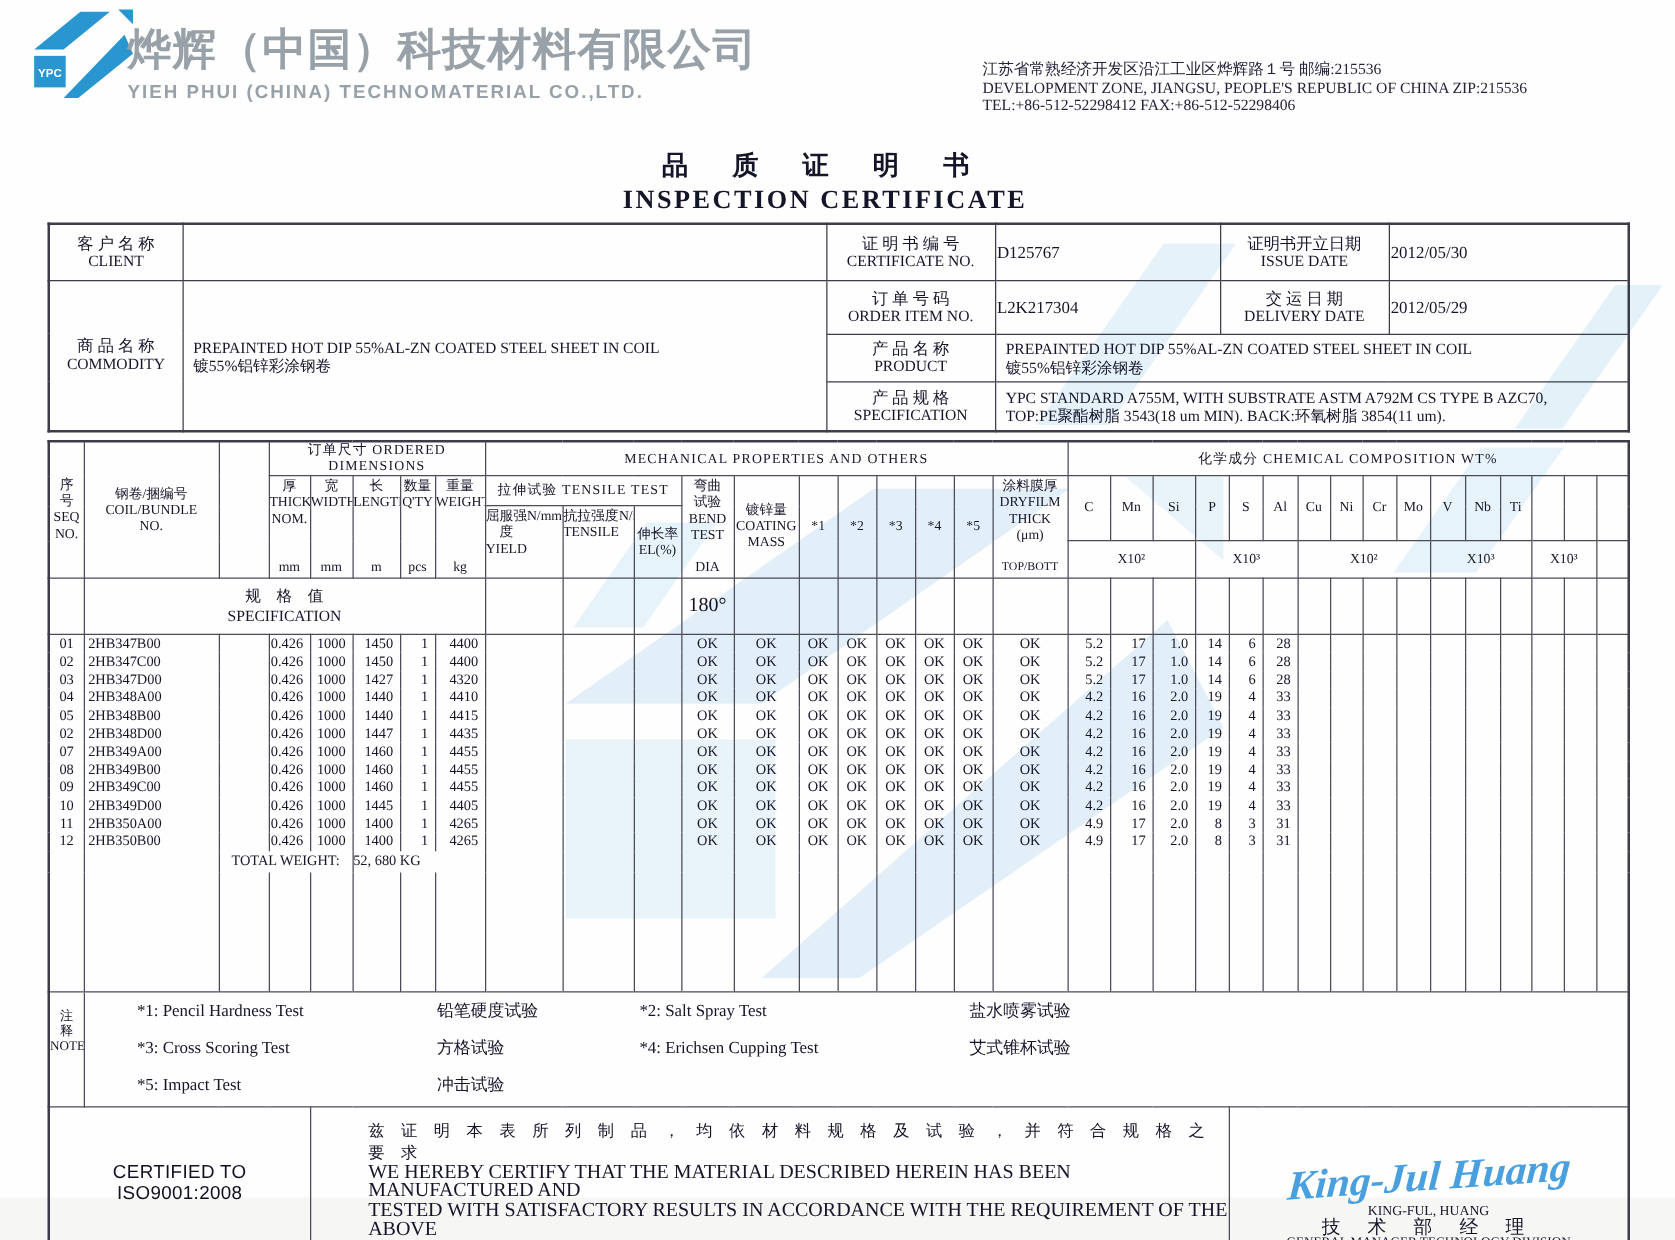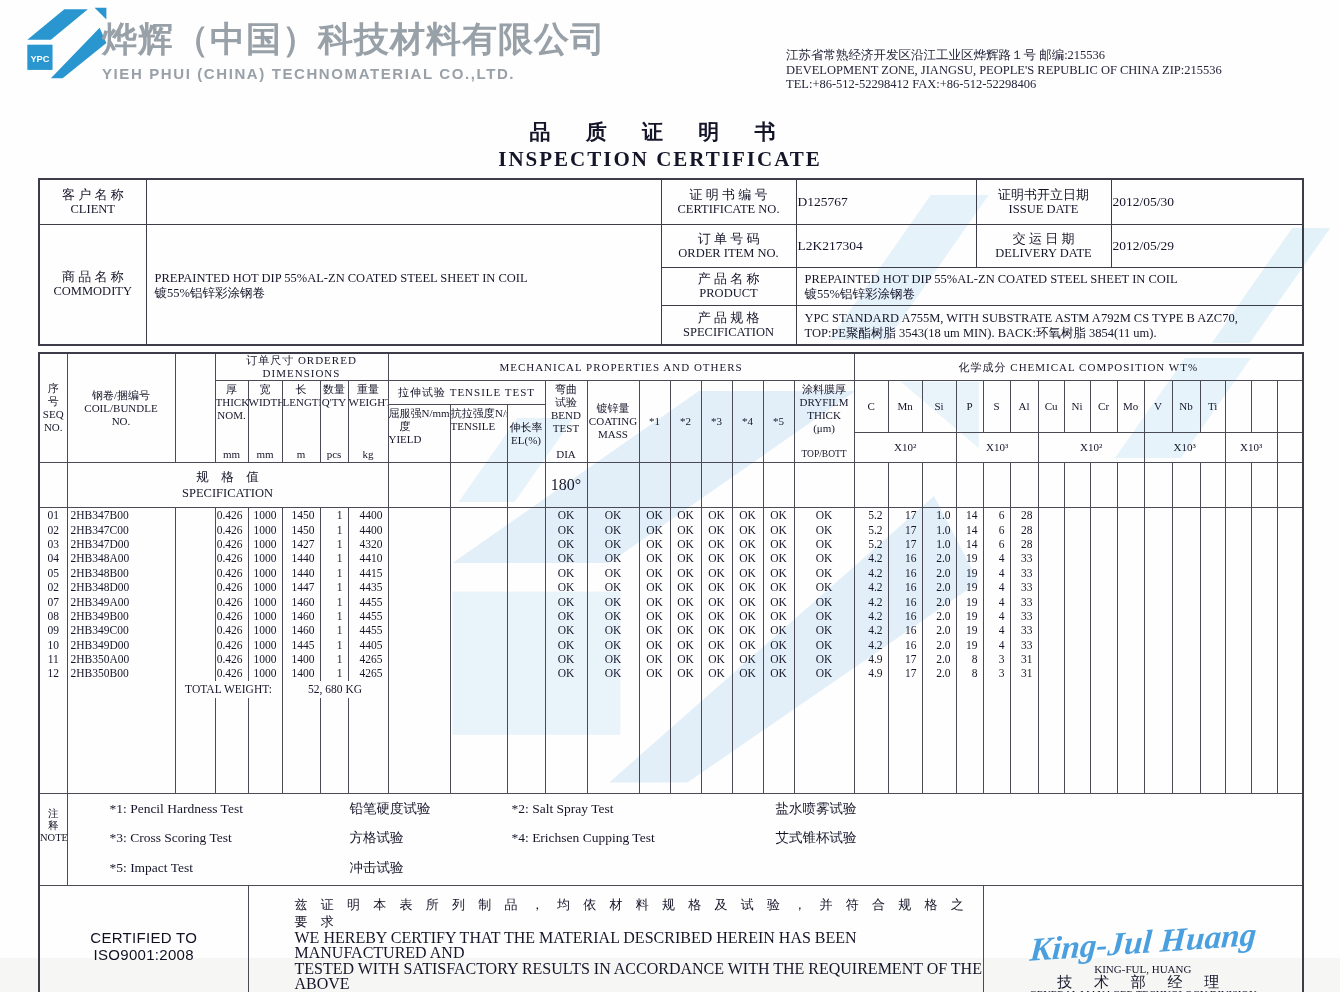--- a/index.html
+++ b/index.html
@@ -48,21 +48,21 @@
   .spec-row td{height:44px;vertical-align:middle;}
   .spec-label{text-align:center;font-size:12.5px;line-height:16px;white-space:pre-line;}
   .spec-bend{text-align:center;font-size:16px;}
   .nb td{border-top:none;border-bottom:none;}
   .dr td{height:14.4px;font-size:11.5px;line-height:14px;vertical-align:middle;}
   .r{text-align:right;padding-right:5px !important;}
   .c{text-align:center;}
   .cl{text-align:left;padding-left:3px !important;}
   .total-row td{height:17px;font-size:11.5px;}
   .total-label{text-align:center;}
-  .total-value{text-align:center;}
+  .total-value{}
   .filler td{height:95px;}
   .notes-row td{height:77px;vertical-align:top;}
   .notes-label{text-align:center;font-size:10.5px;line-height:12px;white-space:pre-line;padding-top:14px !important;}
   .notes-body{padding:6px 0 0 42px !important;}
   .notes-grid{display:grid;grid-template-columns:228px 150px 252px 1fr;font-size:13.5px;line-height:17.5px;align-content:start;gap:12px;}
   .bottom-row td{height:93px;vertical-align:middle;}
   .iso-cell{text-align:center;font-family:"Liberation Sans",sans-serif;font-weight:bold;font-size:15px;color:#101022;letter-spacing:.3px;}
   .certify-cell{vertical-align:top !important;padding:10px 0 0 46px !important;}
   .certify-zh{font-size:13px;letter-spacing:5px;line-height:17px;}
   .certify-en{font-size:16px;line-height:15.5px;}

